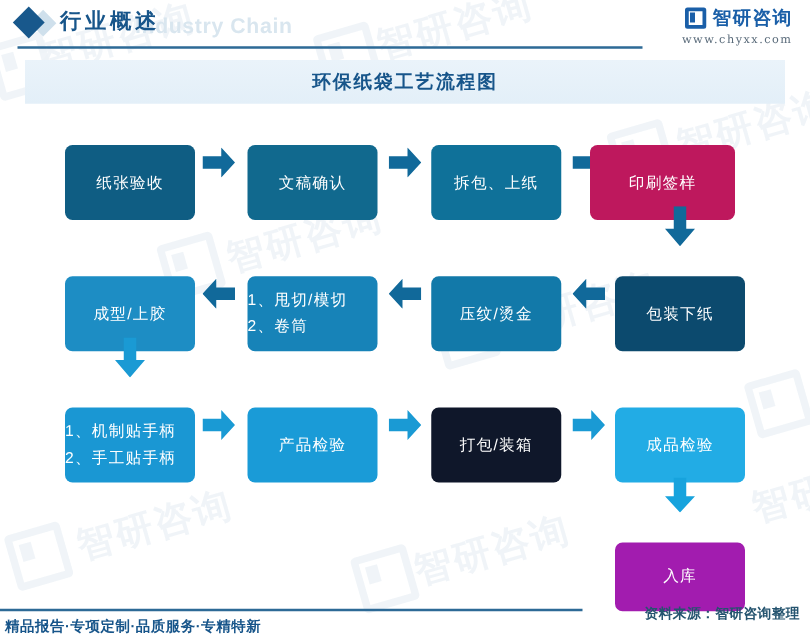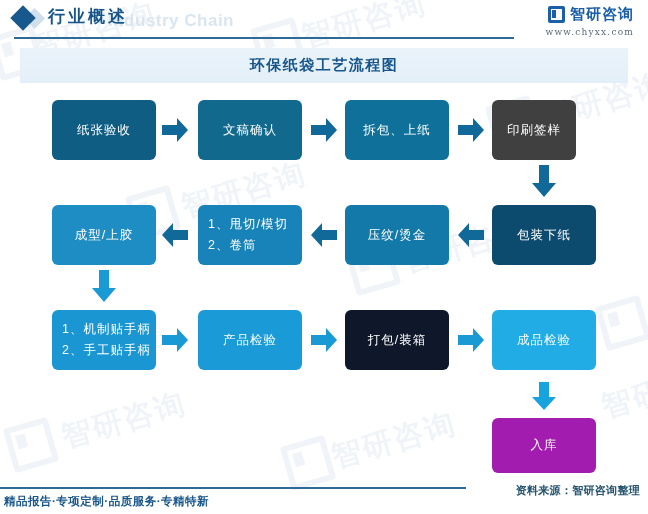--- a/index.html
+++ b/index.html
@@ -170,24 +170,25 @@
     color: #ffffff;
     display: flex;
     flex-direction: column;
     align-items: center;
     justify-content: center;
     font-size: 12.5px;
     letter-spacing: 1px;
     line-height: 1.65;
     box-sizing: border-box;
     text-align: center;
+    margin-top: 16px;
   }
   .node.multi {
     align-items: flex-start;
-    padding-left: 10px;
+    padding-left: 0;
     text-align: left;
   }
   .node .line { white-space: nowrap; }
 
   
   .arrow {
     position: absolute;
   }
   .arrow svg { display: block; }
 
@@ -279,21 +280,21 @@
       </svg>
   </div>
   <div class="node" id="node-n3" style="left: 345px; top: 100px; width: 104px; height: 60px; background: rgb(15, 113, 153);">
     <span class="line">拆包、上纸</span>
   </div>
   <div class="arrow" style="left:458px; top:118px;">
     <svg width="26" height="24" viewBox="0 0 26 24">
         <path d="M0 7 H15 V0 L26 12 L15 24 V17 H0 Z" fill="#11699a"></path>
       </svg>
   </div>
-  <div class="node" id="node-n4" style="left: 492px; top: 100px; width: 84px; height: 60px; background: #404040;">
+  <div class="node" id="node-n4" style="left: 472px; top: 100px; width: 116px; height: 60px; background: #be185d;">
     <span class="line">印刷签样</span>
   </div>
 
   <div class="arrow" style="left:532px; top:165px;">
     <svg width="24" height="32" viewBox="0 0 24 32">
         <path d="M7 0 H17 V18 H24 L12 32 L0 18 H7 Z" fill="#11699a"></path>
       </svg>
   </div>
 
   <div class="node" id="node-n5" style="left: 492px; top: 205px; width: 104px; height: 60px; background: #0c4a6e;">

